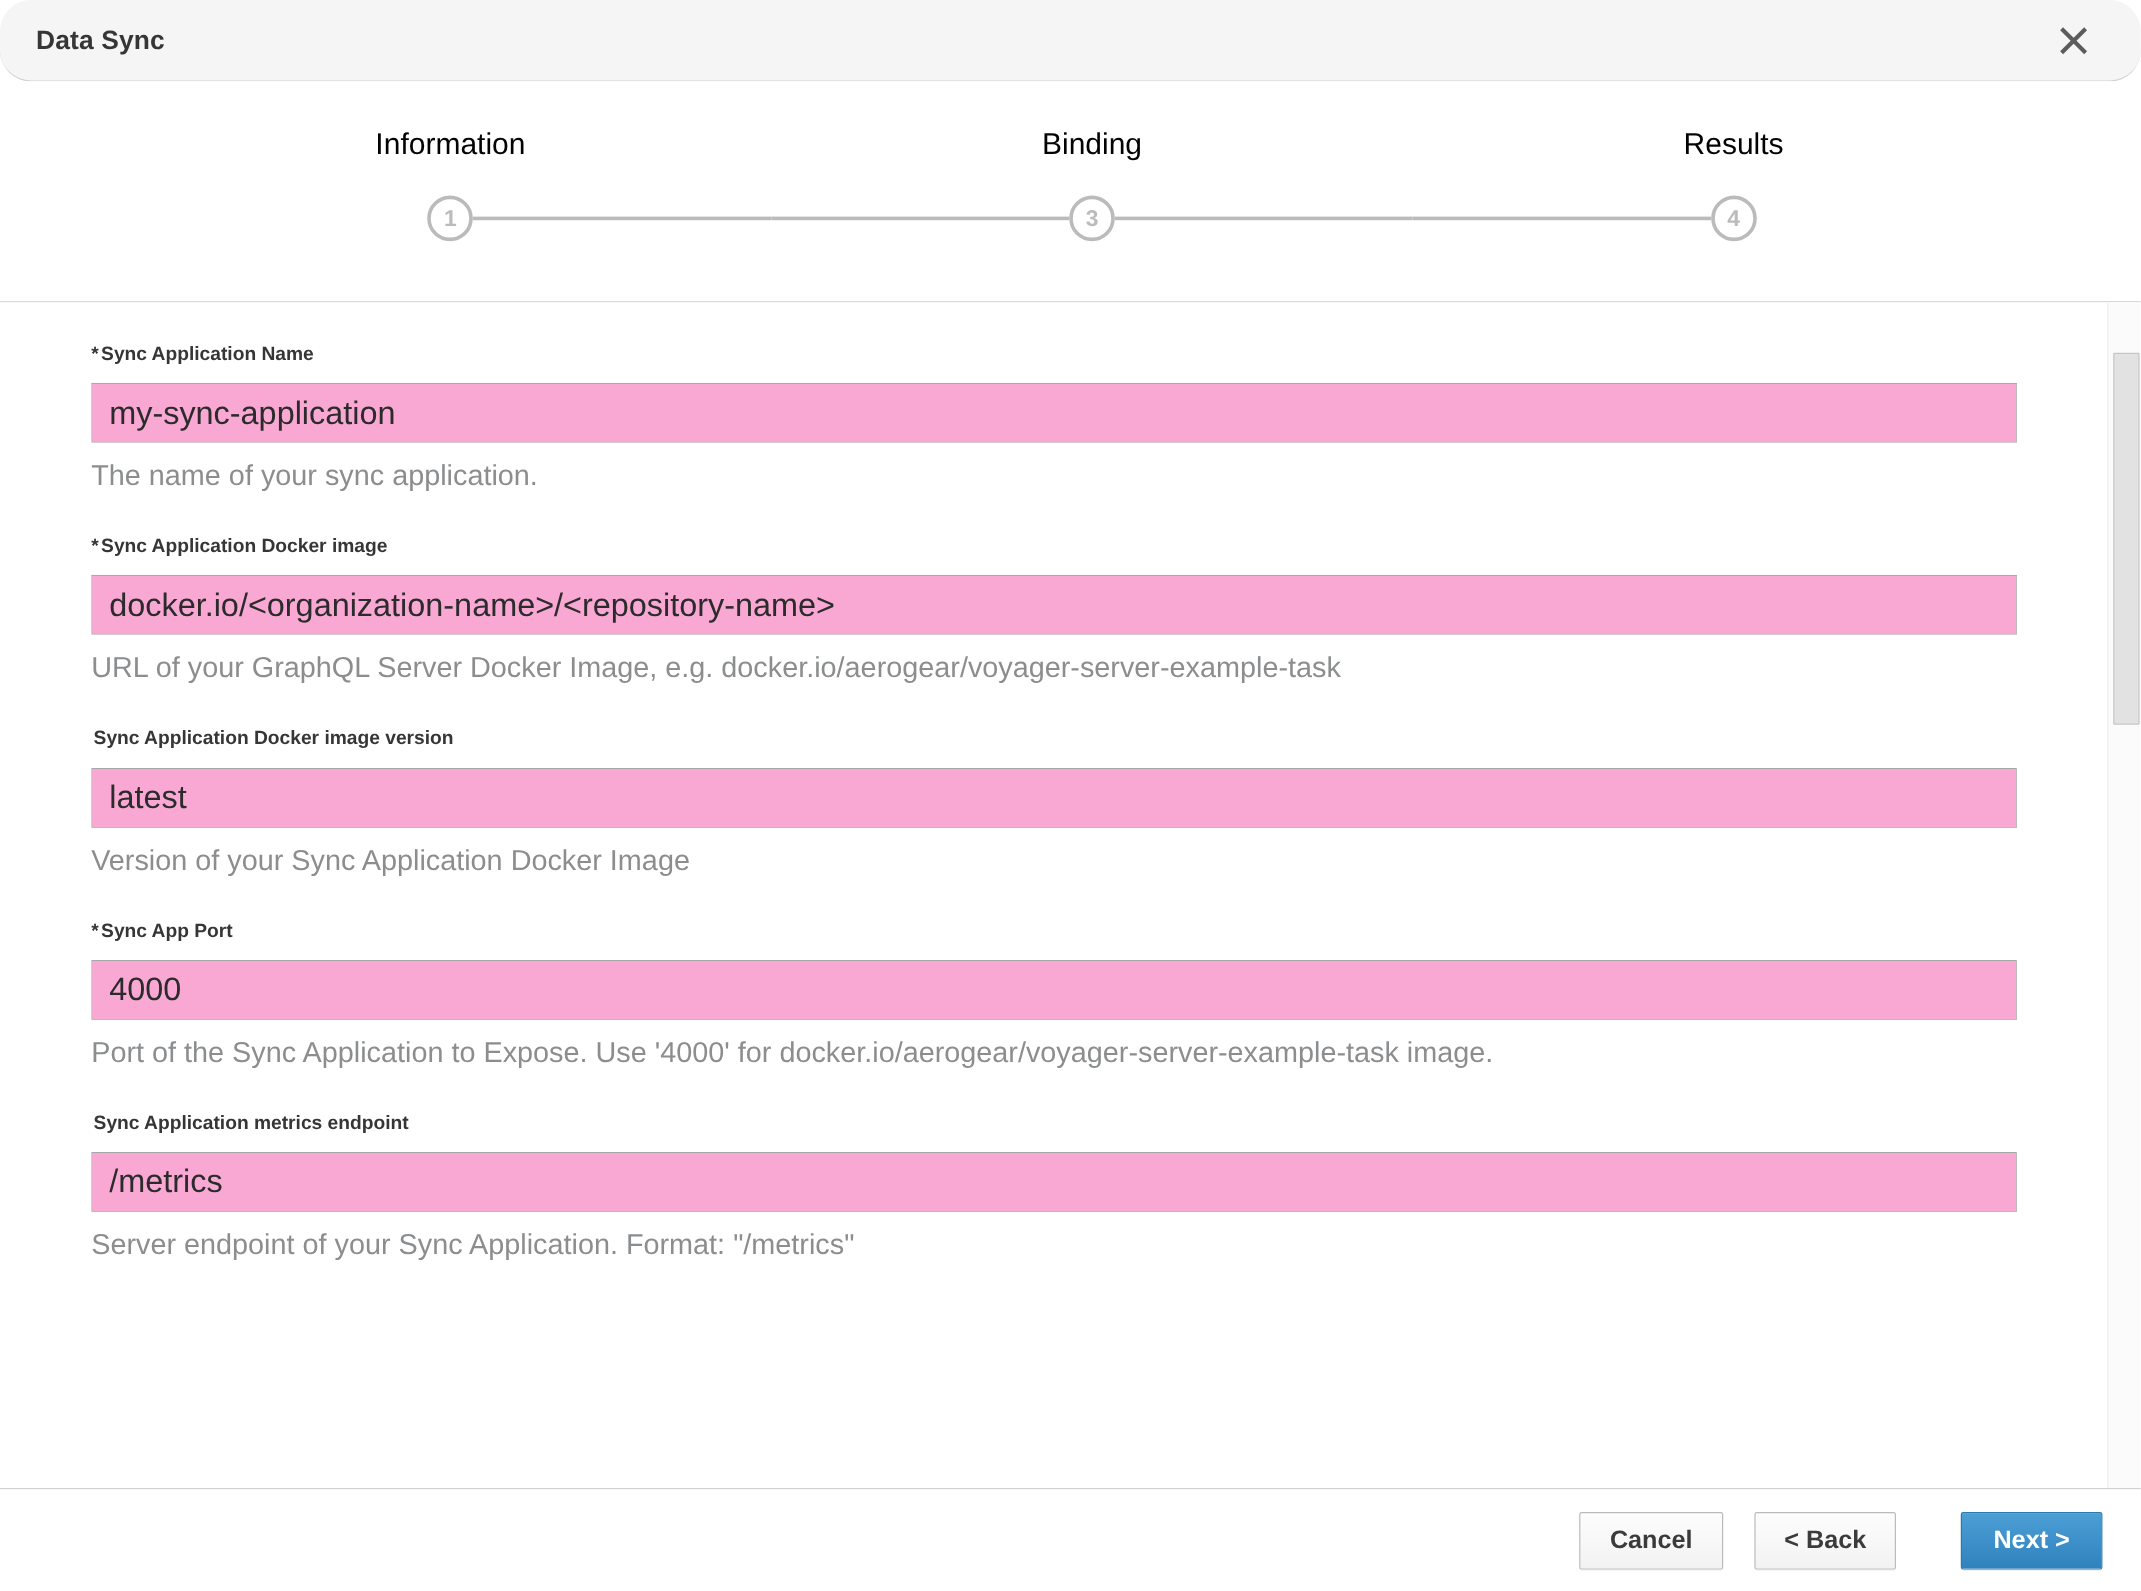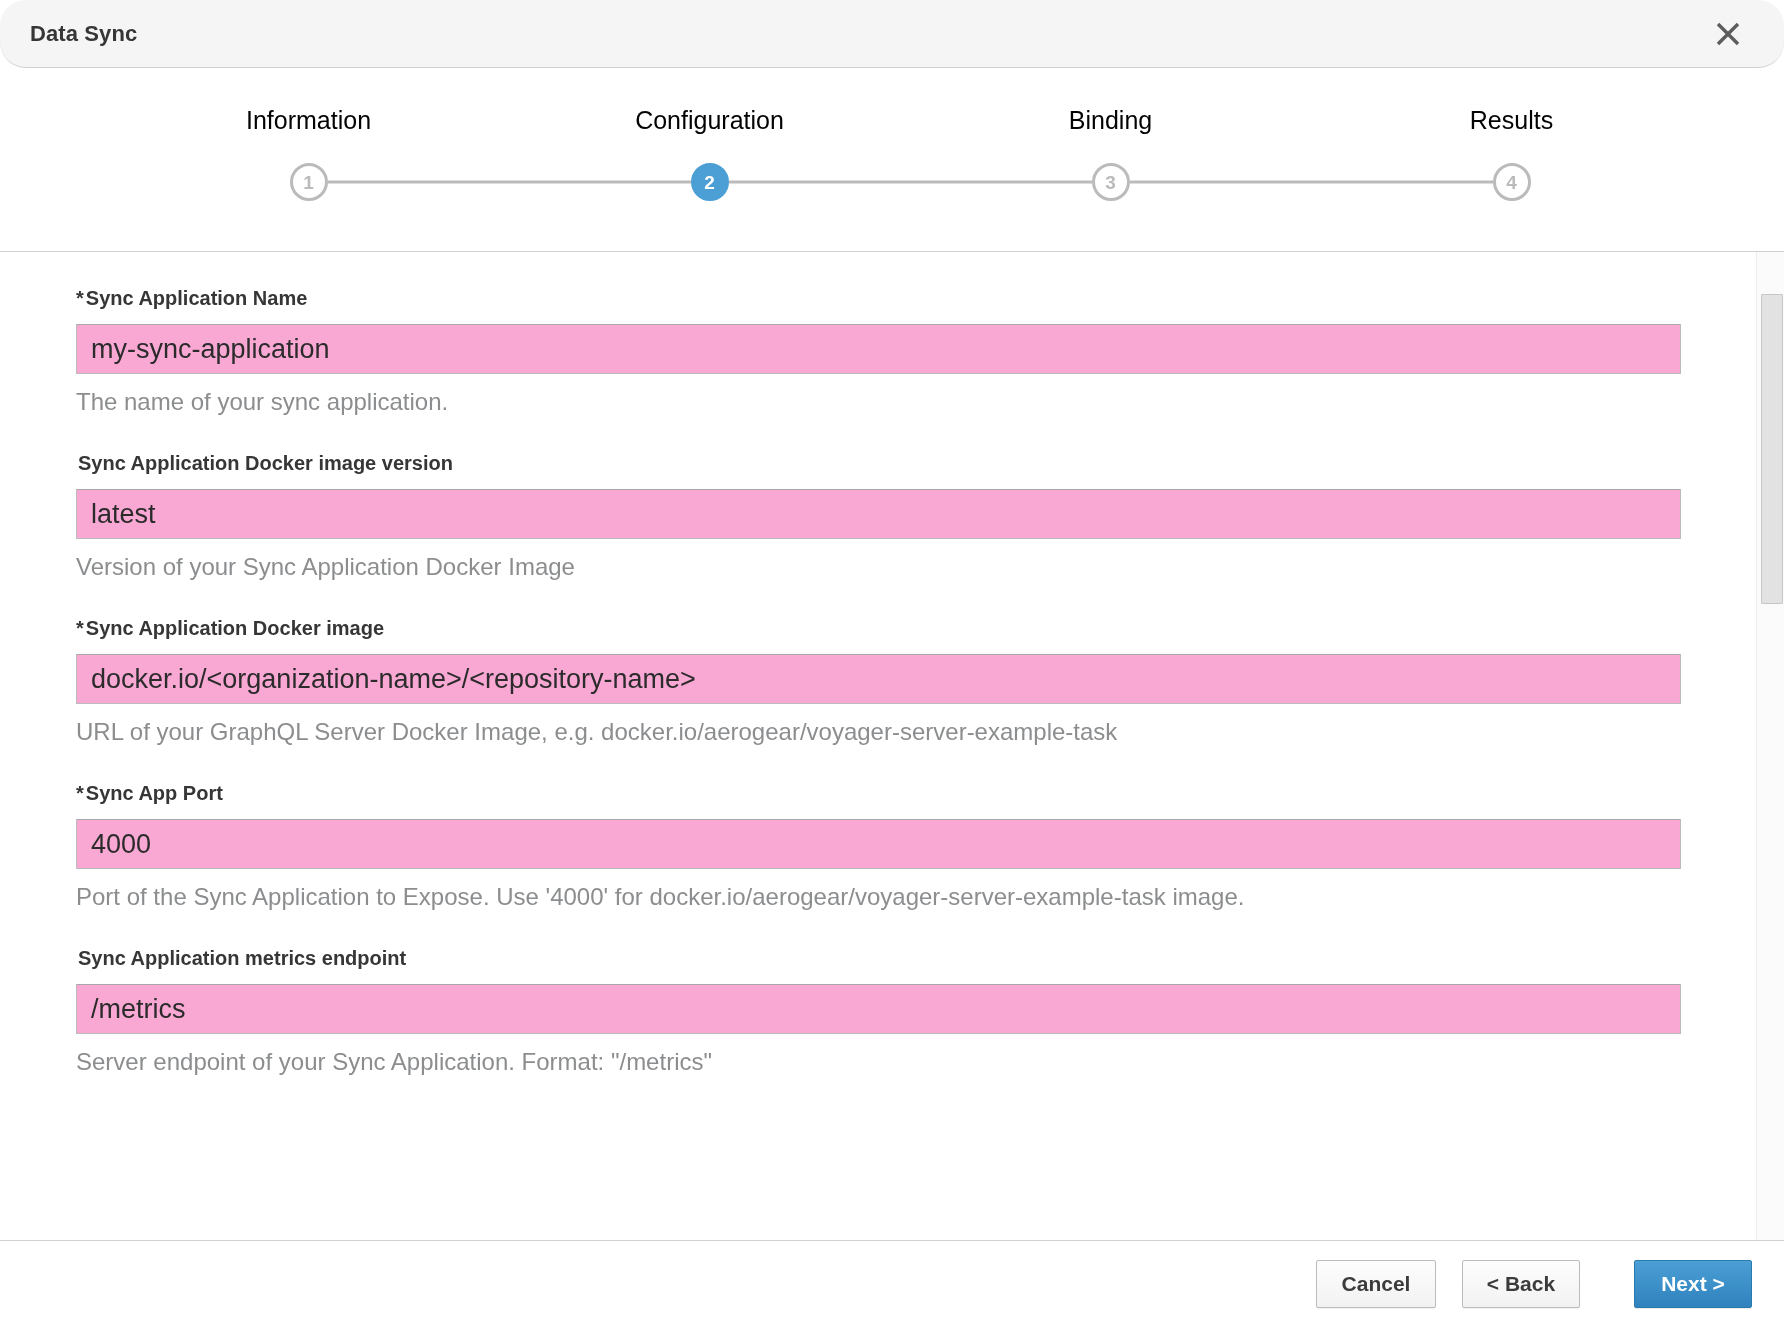--- a/index.html
+++ b/index.html
@@ -132,21 +132,21 @@
   .form-scroll {
     position: absolute;
     inset: 0;
     padding: 34px 60px 10px 76px;
     overflow: hidden;
   }
   .form-group { margin-bottom: 34px; }
   .form-group:last-child { margin-bottom: 0; }
 
   .field-label {
-    font-size: 20px;
+    font-size: 16px;
     font-weight: bold;
     color: #363636;
     margin-bottom: 14px;
     line-height: 1.2;
   }
   .req-star { font-weight: bold; color: #363636; margin-right: 2px; }
 
   .field-input {
     display: block;
     width: 1605px;
@@ -248,26 +248,20 @@
   <div class="wizard-nav">
     <div class="steps">
 
       <div class="step">
         <div class="step-label">Information</div>
         <div class="step-circle-wrap">
           <div class="step-circle">1</div>
         </div>
       </div>
 
-      <div class="step active">
-        <div class="step-label">Configuration</div>
-        <div class="step-circle-wrap">
-          <div class="step-circle">2</div>
-        </div>
-      </div>
 
       <div class="step">
         <div class="step-label">Binding</div>
         <div class="step-circle-wrap">
           <div class="step-circle">3</div>
         </div>
       </div>
 
       <div class="step">
         <div class="step-label">Results</div>
@@ -282,29 +276,29 @@
   <div class="modal-body">
     <div class="form-scroll">
 
       <div class="form-group">
         <div class="field-label"><span class="req-star">*</span><span>Sync Application Name</span></div>
         <input class="field-input" type="text" value="my-sync-application" style="">
         <div class="field-help">The name of your sync application.</div>
       </div>
 
       <div class="form-group">
+        <div class="field-label"><span class="req-star">*</span><span>Sync Application Docker image</span></div>
+        <input class="field-input" type="text" value="docker.io/&lt;organization-name&gt;/&lt;repository-name&gt;" style="">
+        <div class="field-help">URL of your GraphQL Server Docker Image, e.g. docker.io/aerogear/voyager-server-example-task</div>
+      </div>
+
+      <div class="form-group">
         <div class="field-label"><span class="req-star"></span><span>Sync Application Docker image version</span></div>
         <input class="field-input" type="text" value="latest" style="">
         <div class="field-help">Version of your Sync Application Docker Image</div>
-      </div>
-
-      <div class="form-group">
-        <div class="field-label"><span class="req-star">*</span><span>Sync Application Docker image</span></div>
-        <input class="field-input" type="text" value="docker.io/&lt;organization-name&gt;/&lt;repository-name&gt;" style="">
-        <div class="field-help">URL of your GraphQL Server Docker Image, e.g. docker.io/aerogear/voyager-server-example-task</div>
       </div>
 
       <div class="form-group">
         <div class="field-label"><span class="req-star">*</span><span>Sync App Port</span></div>
         <input class="field-input" type="text" value="4000" style="">
         <div class="field-help">Port of the Sync Application to Expose. Use '4000' for docker.io/aerogear/voyager-server-example-task image.</div>
       </div>
 
       <div class="form-group">
         <div class="field-label"><span class="req-star"></span><span>Sync Application metrics endpoint</span></div>

